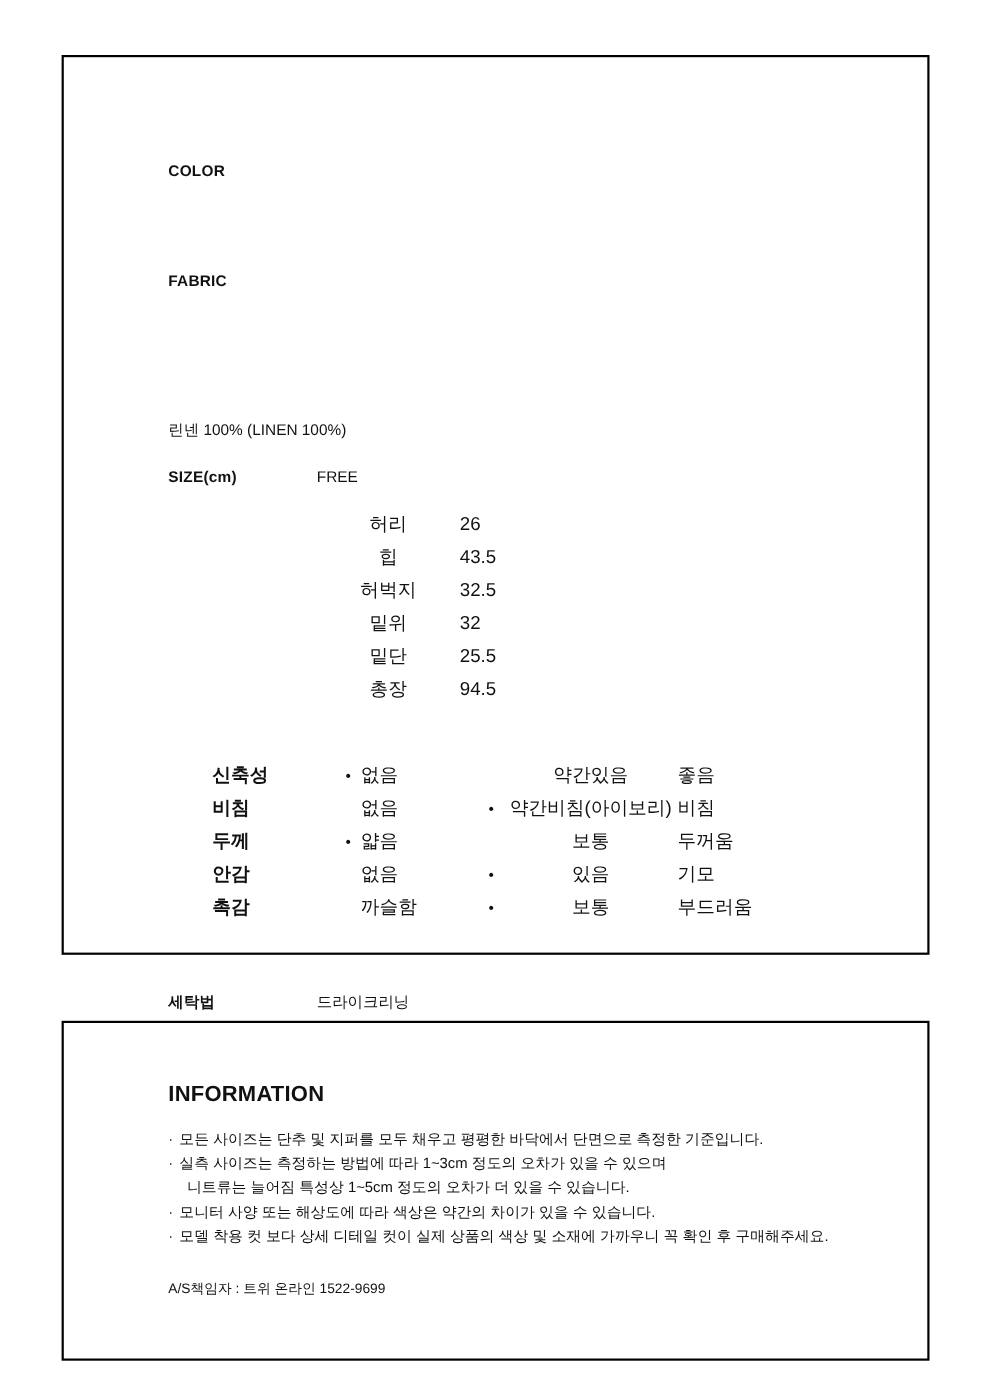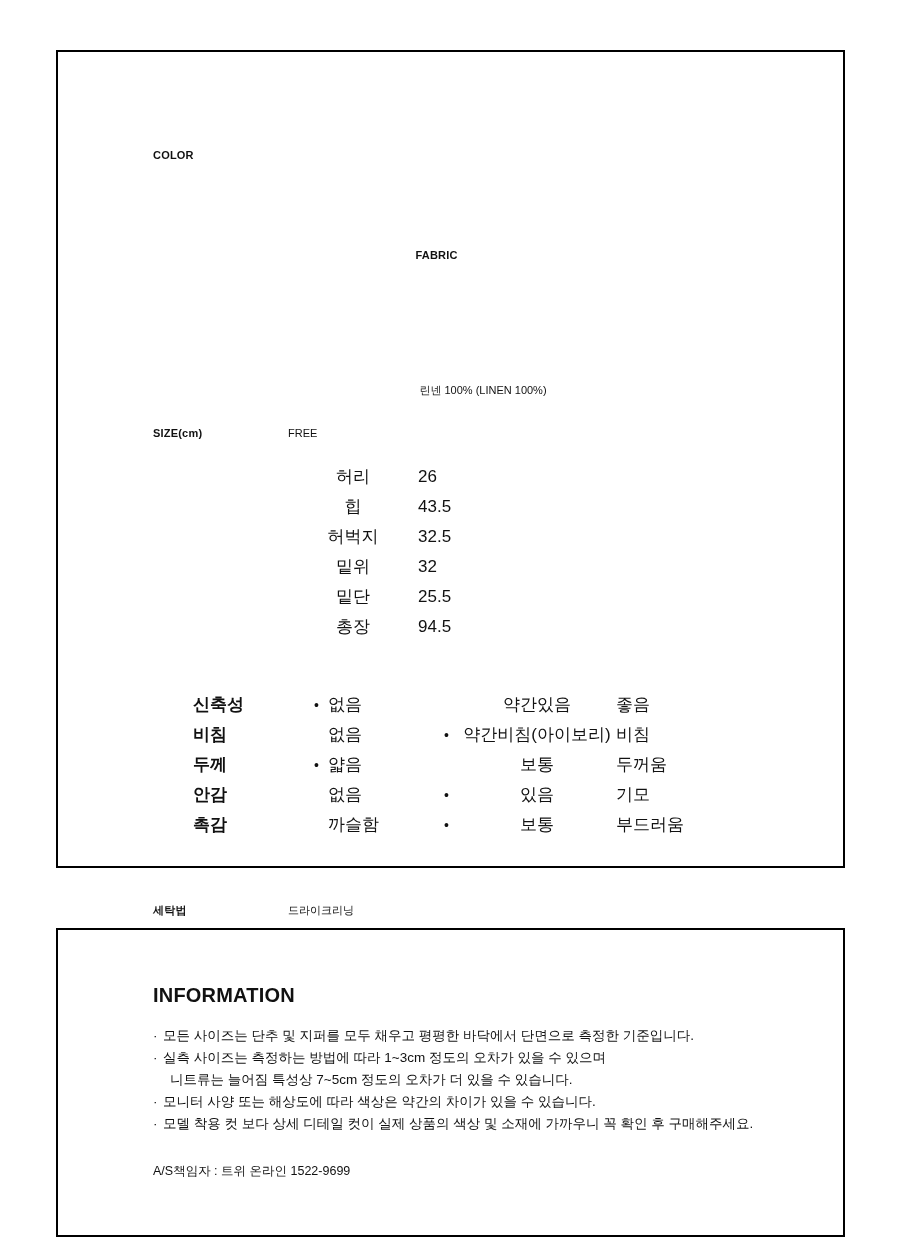--- a/index.html
+++ b/index.html
@@ -17,21 +17,21 @@
     position: absolute;
     left: 56px;
     width: 789px;
     border: 2px solid #000000;
     background: #ffffff;
   }
   .spec-box { top: 50px; height: 818px; padding: 93px 30px 0 95px; }
   .info-box { top: 928px; height: 309px; padding: 53px 30px 0 95px; }
 
   
-  .spec-row { display: flex; align-items: center; font-size: 11px; line-height: 20px; }
+  .spec-row { display: flex; align-items: flex-start; font-size: 14px; line-height: 20px; }
   .spec-label { width: 135px; font-weight: 700; flex: 0 0 135px; letter-spacing: 0.2px; }
   .spec-value { white-space: nowrap; }
 
   .row-fabric { margin-top: 80px; flex-direction: column; }
   .row-size   { margin-top: 23px; }
   .row-wash   { margin-top: 55px; }
 
   .meas-table { margin-top: 24px; margin-left: 135px; text-align: center; }
   .meas-row { display: flex; height: 30px; font-size: 17px; line-height: 20px; }
   .meas-name { width: 130px; flex: 0 0 130px; }
@@ -162,21 +162,21 @@
       <div class="note-line">
         <span class="note-marker">·</span>
         <span class="note-text">모든 사이즈는 단추 및 지퍼를 모두 채우고 평평한 바닥에서 단면으로 측정한 기준입니다.</span>
       </div>
       <div class="note-line">
         <span class="note-marker">·</span>
         <span class="note-text">실측 사이즈는 측정하는 방법에 따라 1~3cm 정도의 오차가 있을 수 있으며</span>
       </div>
       <div class="note-line indent">
         <span class="note-marker"></span>
-        <span class="note-text">니트류는 늘어짐 특성상 7~5cm 정도의 오차가 더 있을 수 있습니다.</span>
+        <span class="note-text">니트류는 늘어짐 특성상 1~5cm 정도의 오차가 더 있을 수 있습니다.</span>
       </div>
       <div class="note-line">
         <span class="note-marker">·</span>
         <span class="note-text">모니터 사양 또는 해상도에 따라 색상은 약간의 차이가 있을 수 있습니다.</span>
       </div>
       <div class="note-line">
         <span class="note-marker">·</span>
         <span class="note-text">모델 착용 컷 보다 상세 디테일 컷이 실제 상품의 색상 및 소재에 가까우니 꼭 확인 후 구매해주세요.</span>
       </div>
     </div>

